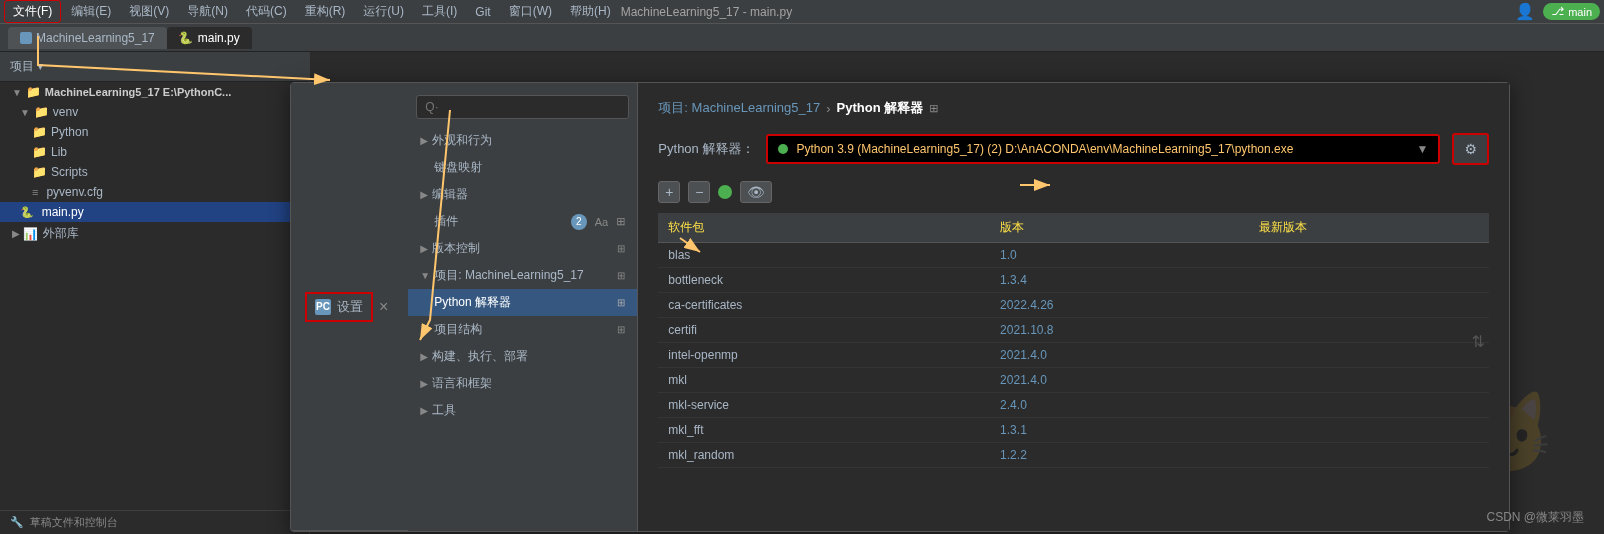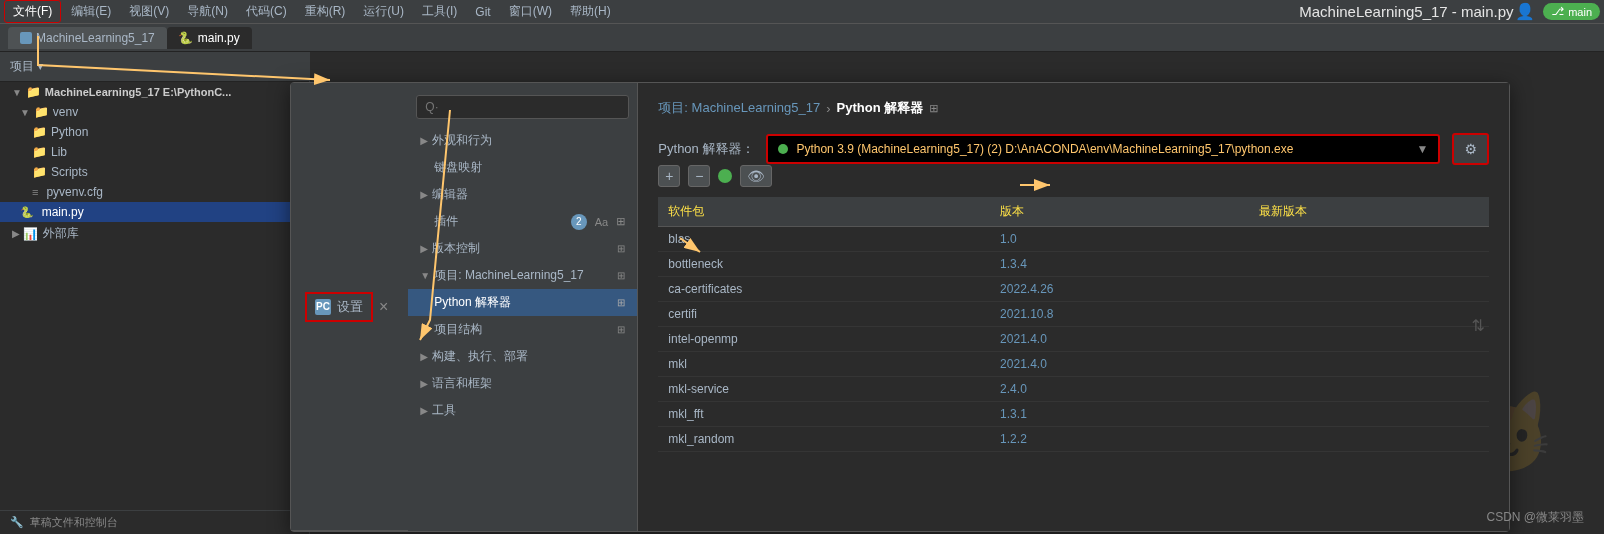--- a/index.html
+++ b/index.html
@@ -30,23 +30,23 @@
       cursor: pointer;
       color: #a9b7c6;
       border-radius: 3px;
     }
     .menu-item:first-child {
       border: 1px solid #cc0000;
       color: #ffffff;
     }
     .menu-title {
       flex: 1;
-      text-align: right;
-      color: #e5e5e5;
-      font-size: 15px;
+      text-align: left;
+      color: #a3a3a3;
+      font-size: 12px;
     }
 
     
     .tab-bar {
       background: #3c3f41;
       height: 28px;
       display: flex;
       align-items: center;
       padding: 0 8px;
       border-bottom: 1px solid #232323;
@@ -235,20 +235,21 @@
     .breadcrumb-sep { color: #888; }
     .breadcrumb-link { color: #6897bb; cursor: pointer; }
     .breadcrumb-current { color: #ffffff; font-weight: bold; }
     .breadcrumb-icon { font-size: 11px; color: #888; cursor: pointer; }
 
     
     .interpreter-row {
       display: flex;
       align-items: center;
       gap: 12px;
+      margin-bottom: 16px;
     }
     .interpreter-label {
       font-size: 13px;
       color: #a9b7c6;
       white-space: nowrap;
       min-width: 90px;
     }
     .interpreter-selector {
       flex: 1;
       border: 2px solid #cc0000;

